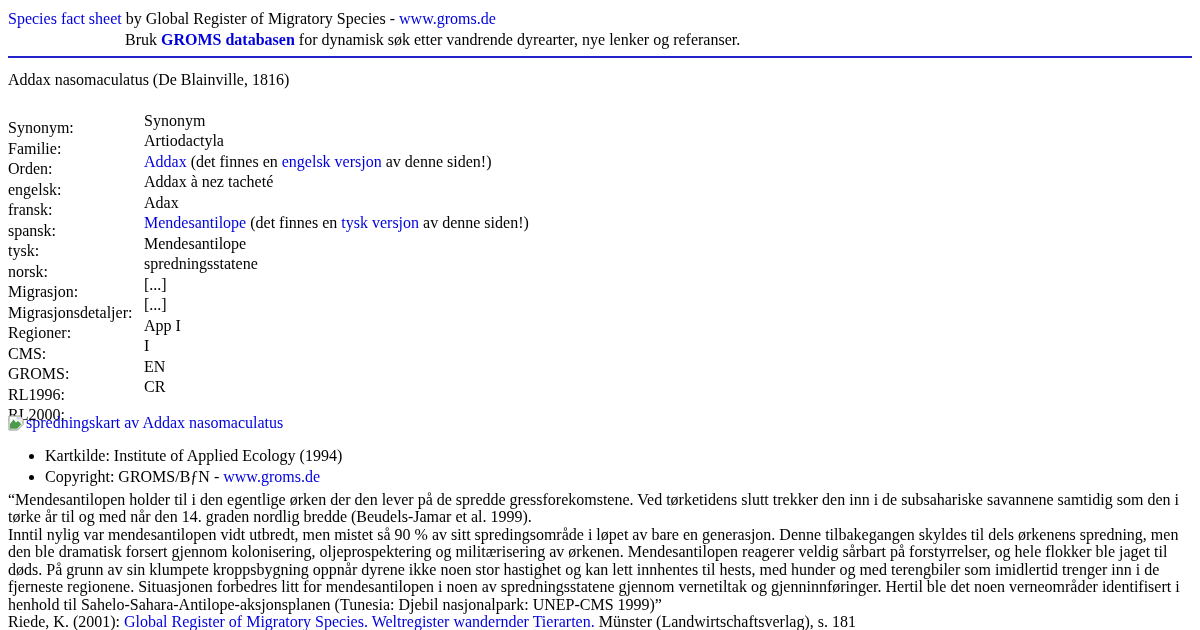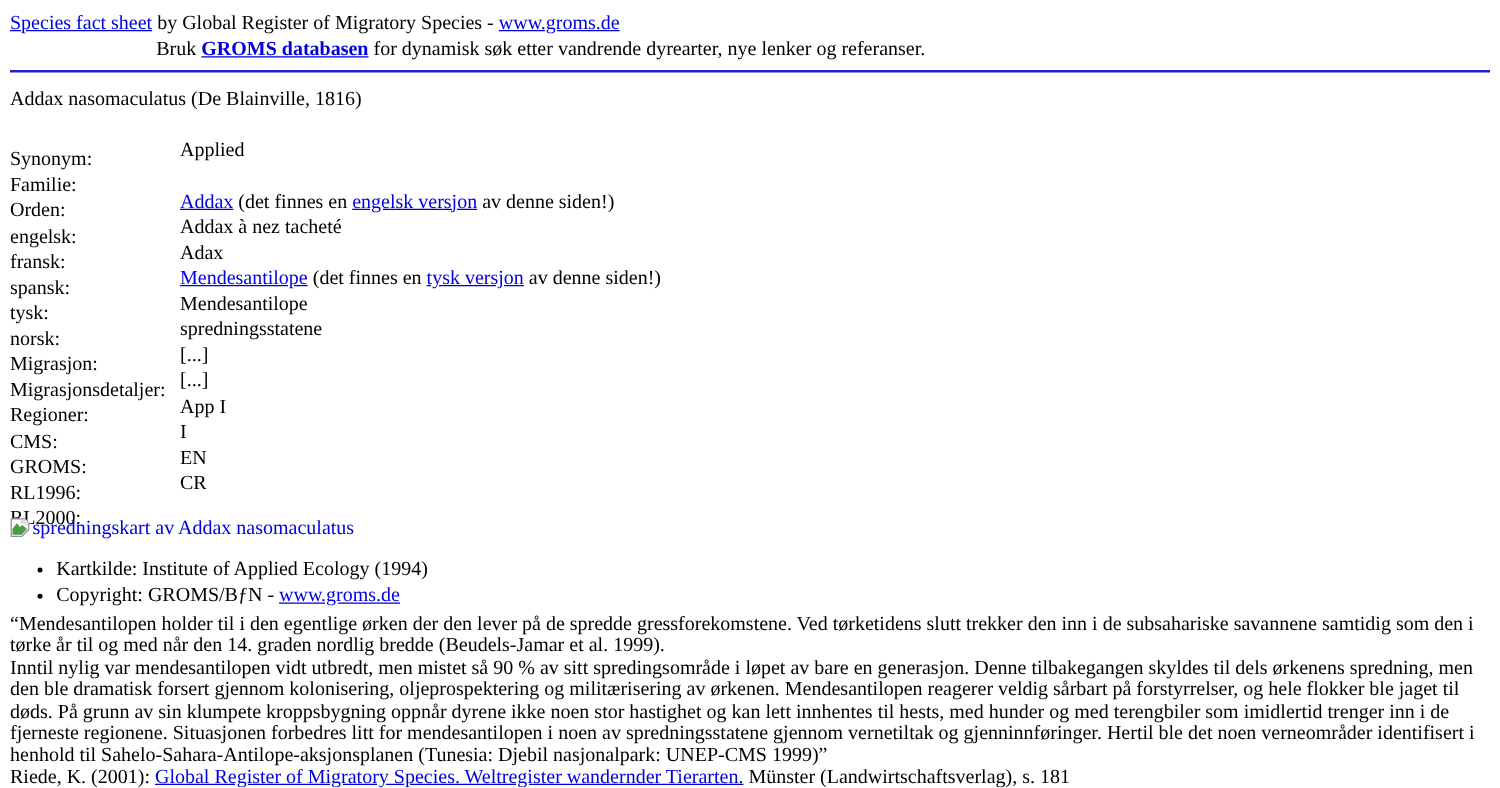--- a/index.html
+++ b/index.html
@@ -8,21 +8,21 @@
     margin: 0; overflow: hidden;
     background: #ffffff;
   }
   body {
     padding: 8px;
     font-family: "Liberation Serif", "DejaVu Serif", serif;
     font-size: 16px;
     line-height: 21px;
     color: #000000;
   }
-  a { color: var(--link, #0000dd); text-decoration: underline; cursor: pointer; }
+  a { color: var(--link, #0000dd); cursor: pointer; }
   .hline1, .hline2 { white-space: nowrap; }
   .hline2 { margin-left: 117px; }
   .hline2 a { font-weight: bold; }
   hr.rule {
     border: 0; height: 2px;
     background: var(--rule, #2424cc);
     margin: 6px 0 11px 0;
   }
   .trow { display: flex; height: 20.5px; line-height: 20.5px; white-space: nowrap; }
   .title-row { height: 21px; line-height: 21px; }
@@ -51,24 +51,25 @@
     <div class="trow title-row">
         <span>Addax nasomaculatus (De Blainville, 1816)</span>
       </div>
 
     <div class="trow">
       <span class="tlabel">Synonym:</span>
       <span class="tvalue"></span>
     </div>
     <div class="trow">
       <span class="tlabel">Familie:</span>
-      <span class="tvalue">Applied</span>
+      <span class="tvalue">Synonym</span>
     </div>
     <div class="trow">
       <span class="tlabel">Orden:</span>
+      <span class="tvalue">Artiodactyla</span>
     </div>
     <div class="trow">
       <span class="tlabel">engelsk:</span>
       <span class="tvalue"><a>Addax</a><span> (det finnes en </span><a>engelsk versjon</a><span> av denne siden!)</span></span>
     </div>
     <div class="trow">
       <span class="tlabel">fransk:</span>
       <span class="tvalue">Addax à nez tacheté</span>
     </div>
     <div class="trow">

